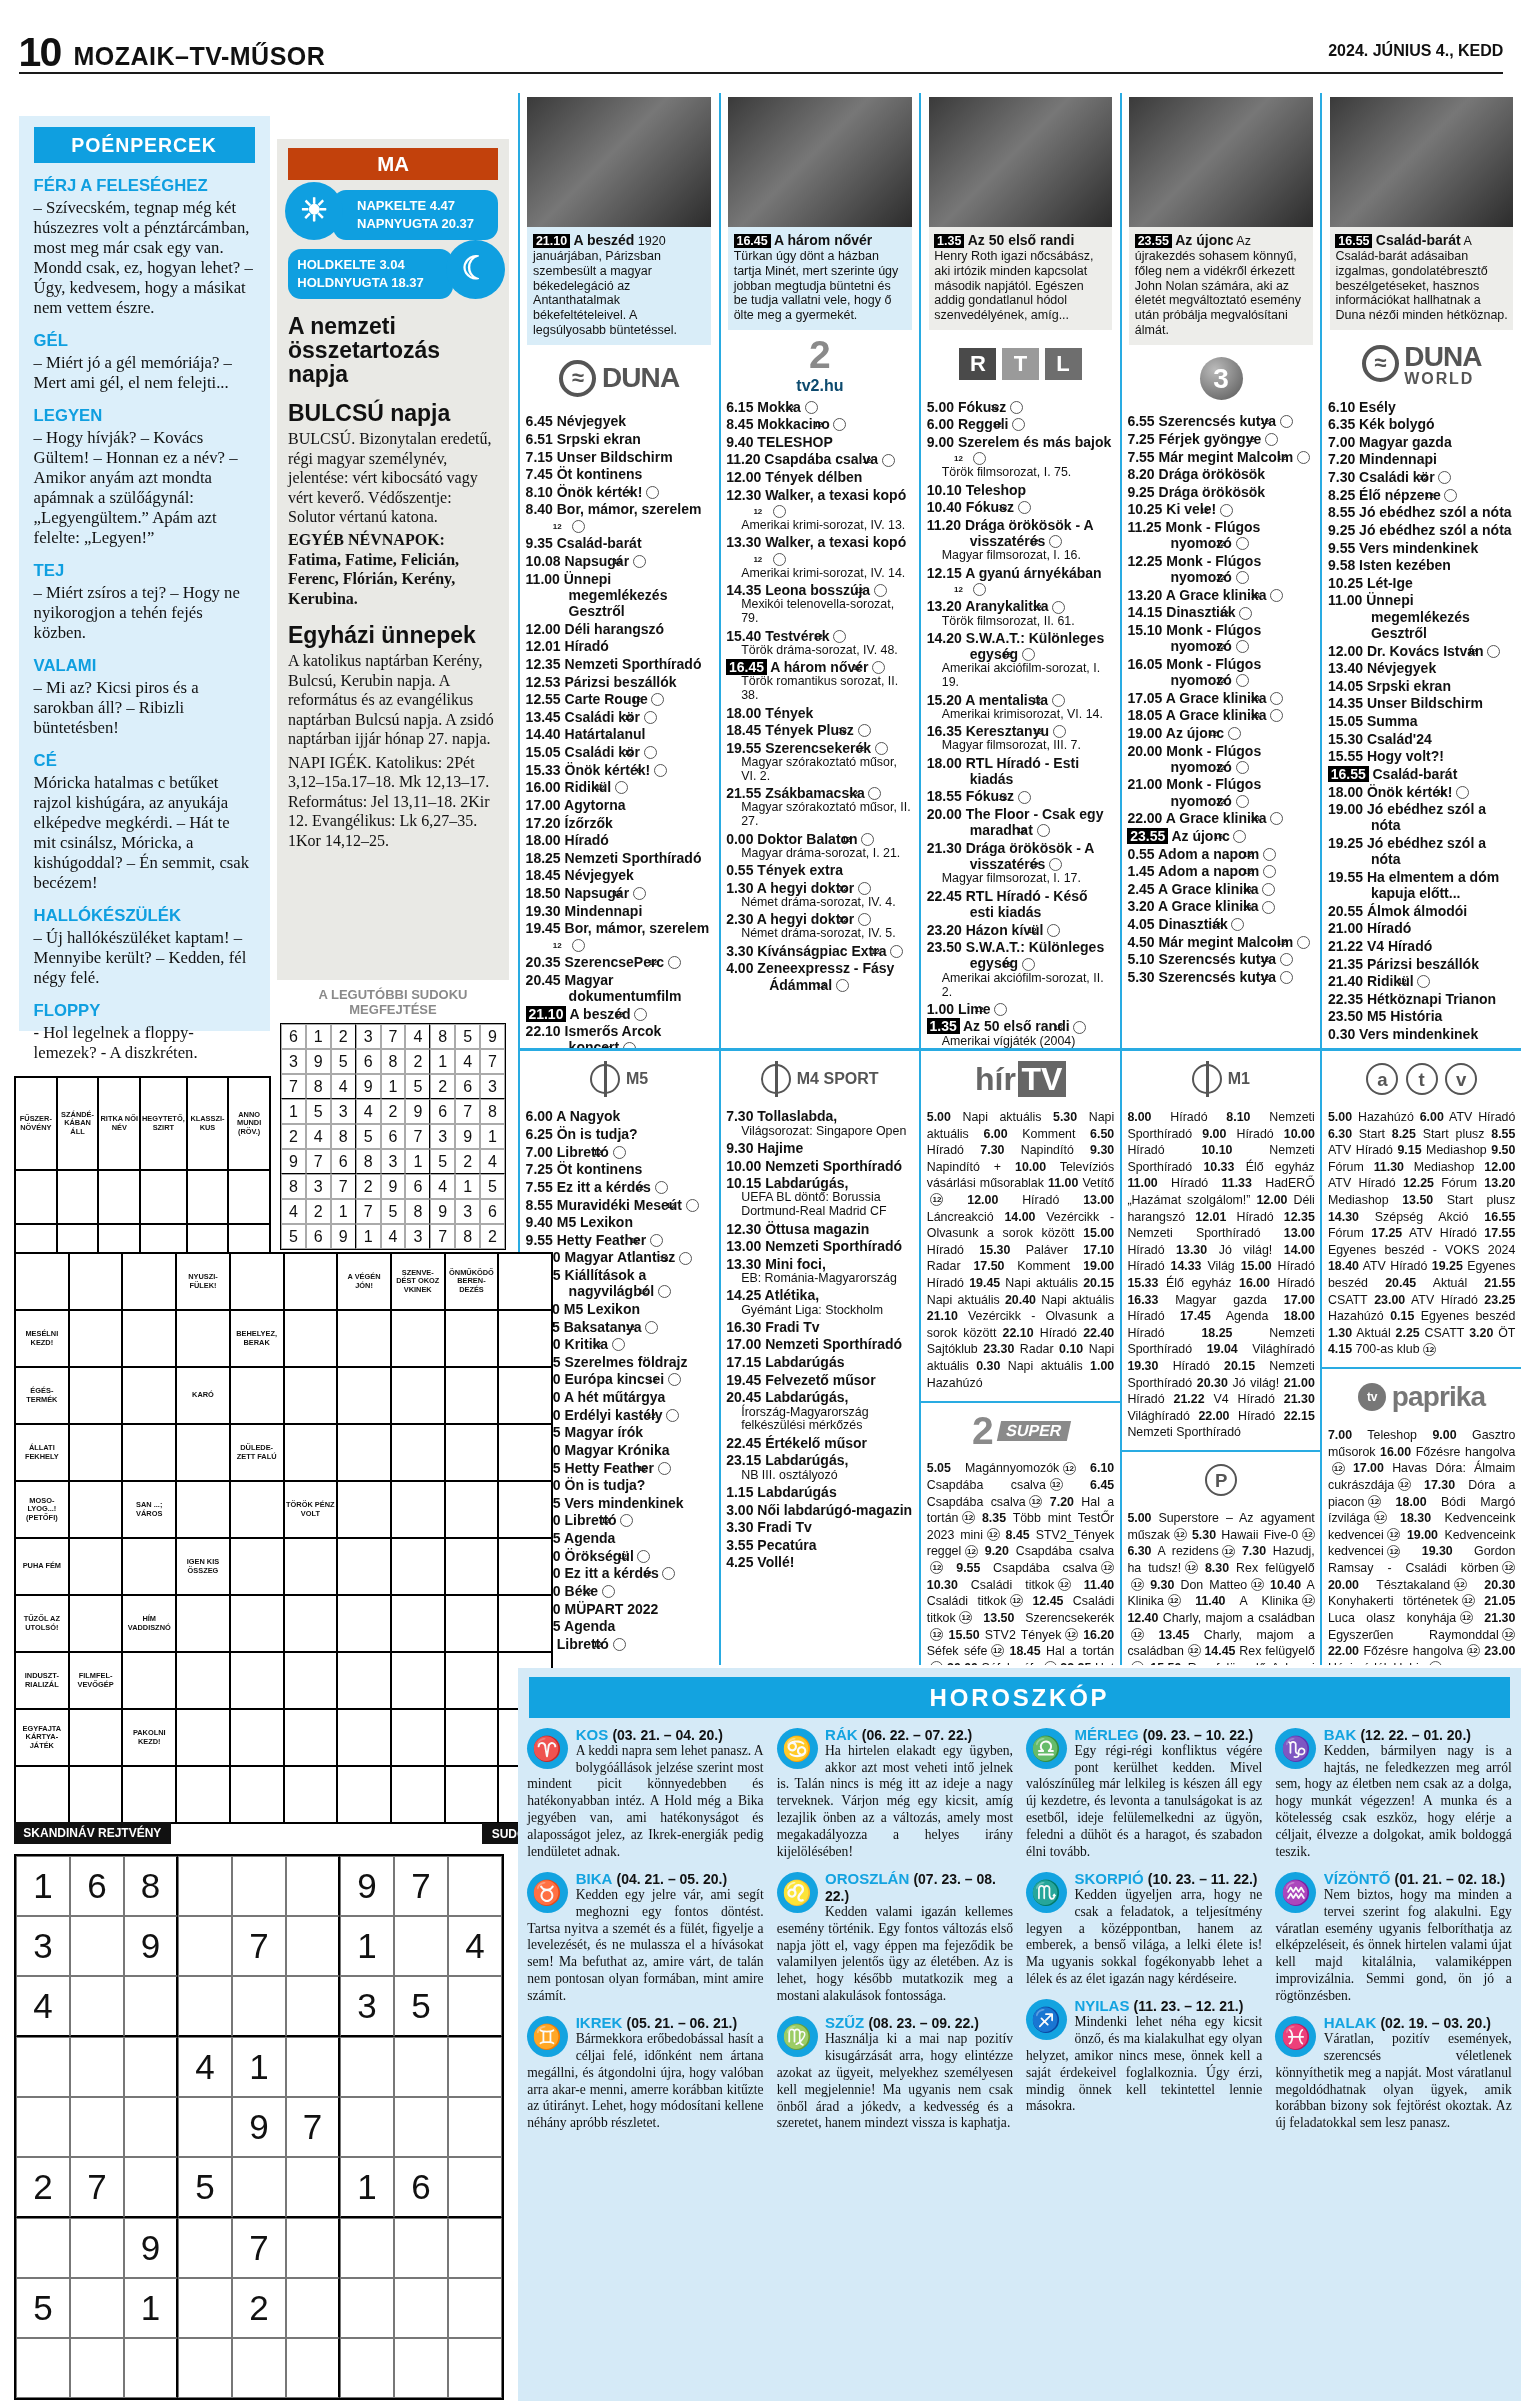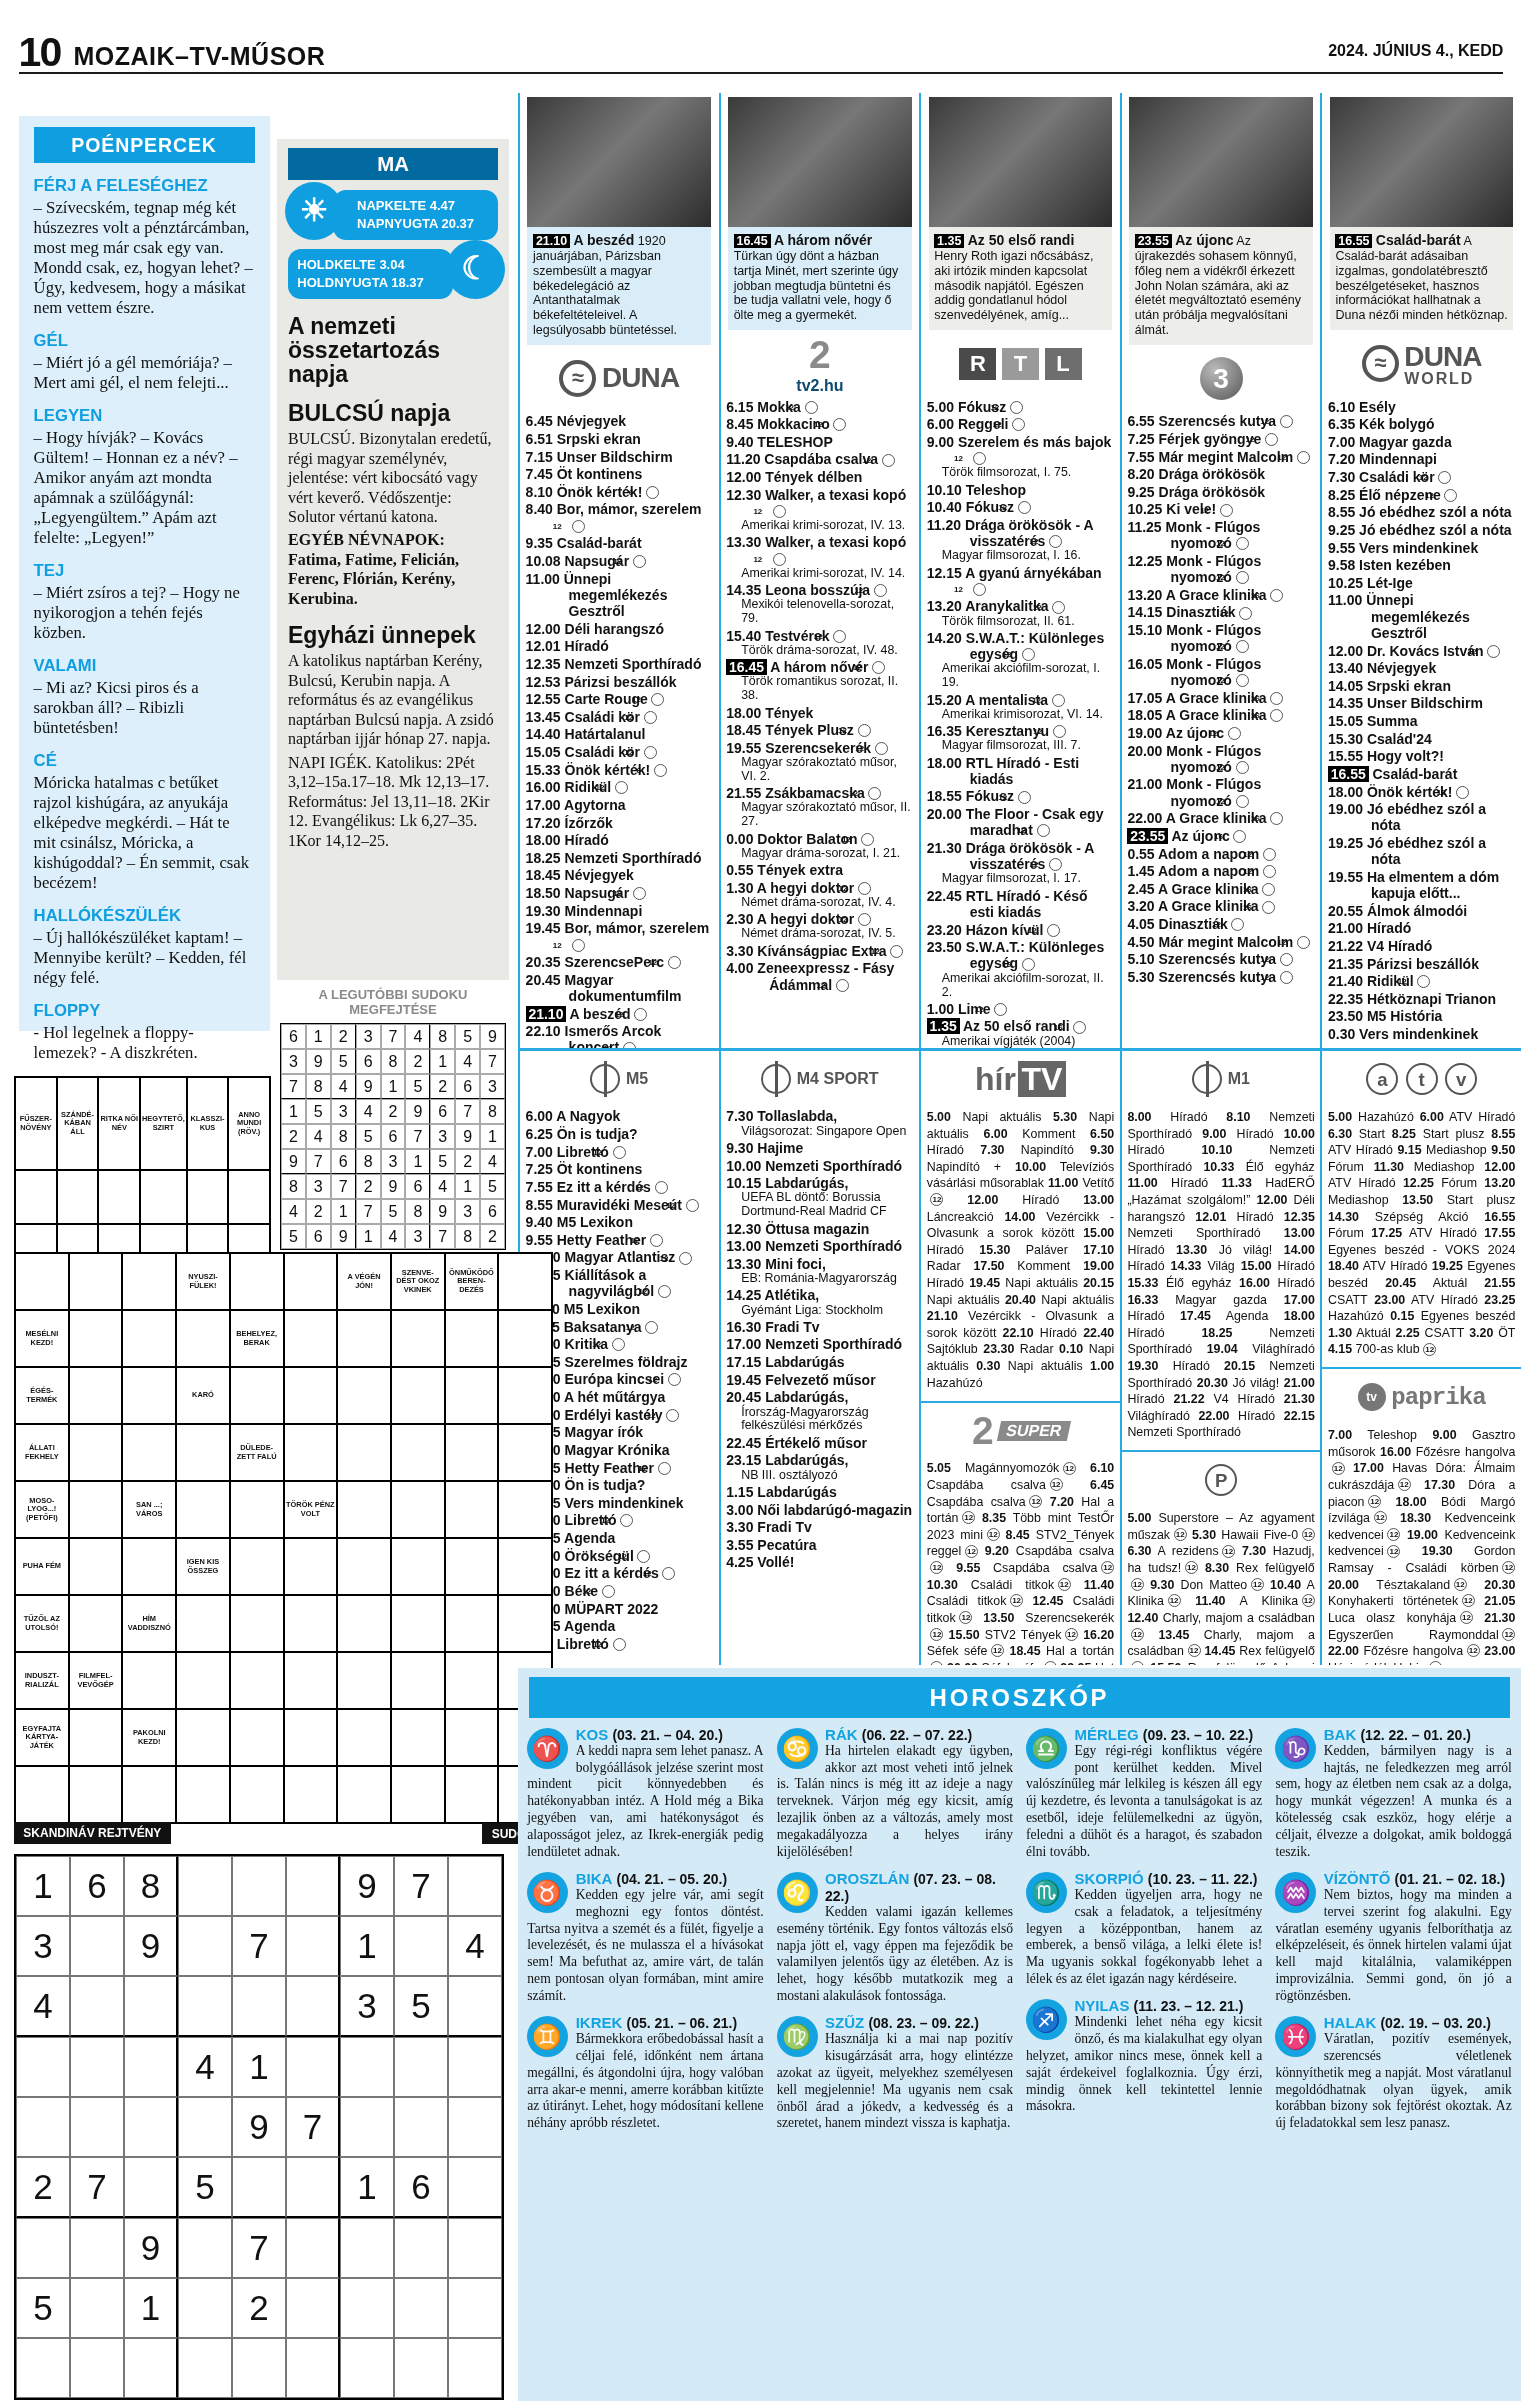--- a/index.html
+++ b/index.html
@@ -15,21 +15,21 @@
 
   
   .jokes{position:absolute;left:18.6px;top:116px;width:251px;height:915px;background:#dcefface;background:#dceffa;padding:11px 15px;}
   .jokes .bar{background:#0f9fe0;color:#fff;text-align:center;font-weight:800;font-size:19.5px;
               padding:6.5px 0;letter-spacing:0.9px;margin-bottom:9.3px;}
   .joke h3{color:#0f9fe0;font-size:16.7px;font-weight:800;margin:13px 0 1.9px;}
   .joke p{font-family:"Liberation Serif",serif;font-size:16.7px;line-height:1.2;margin:0;}
 
   
   .ma{position:absolute;left:277px;top:139px;width:232px;height:841px;background:#e9e9e5;padding:9.3px 11px;}
-  .ma .bar{background:#0369a1;color:#fff;text-align:center;font-weight:800;font-size:20.4px;padding:4.6px 0;}
+  .ma .bar{background:#c2410c;color:#fff;text-align:center;font-weight:800;font-size:20.4px;padding:4.6px 0;}
   .badge{position:relative;background:#0f9fe0;color:#fff;font-weight:800;font-size:13px;border-radius:13px;
          padding:7.4px 9.3px;margin:9.3px 0;line-height:1.35;}
   .badge.sun{margin-left:45px;padding-left:24px;}
   .badge.moon{margin-right:45px;text-align:left;}
   .sun-disc{position:absolute;left:-48px;top:-7.4px;width:58px;height:58px;background:#0f9fe0;border-radius:50%;
             color:#fff;font-size:32px;text-align:center;line-height:56px;}
   .moon-disc{position:absolute;right:-52px;top:-9.3px;width:59px;height:59px;background:#0f9fe0;border-radius:50%;
             color:#fff;font-size:32px;text-align:center;line-height:56px;}
   .ma h2{font-size:23px;line-height:1.05;margin:15px 0 0;font-weight:800;}
   .ma .serif{font-family:"Liberation Serif",serif;font-size:16px;line-height:1.22;margin:3.7px 0 0;}
@@ -62,21 +62,21 @@
   .mtxt{font-size:16px;font-weight:900;color:#555;}
   .acirc{display:inline-block;width:32px;height:32px;border:2.8px solid #555;border-radius:50%;color:#555;
          font-size:18.6px;font-weight:700;text-align:center;line-height:30px;margin:0 0.9px;}
   .hirtv{font-size:32px;font-weight:900;color:#666;}
   .hirtv .tvbox{background:#666;color:#fff;padding:0 3.7px;margin-left:1.9px;}
   .threec{width:43px;height:43px;border-radius:50%;background:radial-gradient(circle at 35% 30%,#bbb,#555);
           color:#fff;font-size:28px;font-weight:900;text-align:center;line-height:43px;}
   .superbox{background:#8a8a8a;color:#fff;font-weight:800;padding:0.9px 7.4px;transform:skewX(-12deg);display:inline-block;font-size:16px;}
   .papc{width:28px;height:28px;border-radius:50%;background:#777;color:#fff;font-size:12px;font-weight:800;
         text-align:center;line-height:28px;}
-  .paptxt{font-size:24px;font-weight:900;color:#777;letter-spacing:-0.9px;font-family:Liberation Mono, monospace;}
+  .paptxt{font-size:28px;font-weight:900;color:#777;letter-spacing:-0.9px;}
 
   .prog{font-weight:700;font-size:14px;line-height:1.16;padding-left:43px;text-indent:-43px;margin:1.4px 0;}
   .prog .hl{background:#000;color:#fff;padding:0 2.8px;}
   .note{font-weight:400;font-size:12.4px;line-height:1.12;text-indent:0;margin-left:-28px;}
   .rating{display:inline-block;width:13px;height:13px;border:0.9px solid #555;border-radius:50%;
           font-size:8px;line-height:12px;text-align:center;font-weight:700;vertical-align:1.9px;margin-left:3.7px;}
 
   
   .tvrow2{position:absolute;left:518px;top:1048px;width:1003px;height:617px;display:flex;border-top:3.7px solid #29abe2;overflow:hidden;}
   .tvrow2 .tvcol{display:flex;flex-direction:column;}

